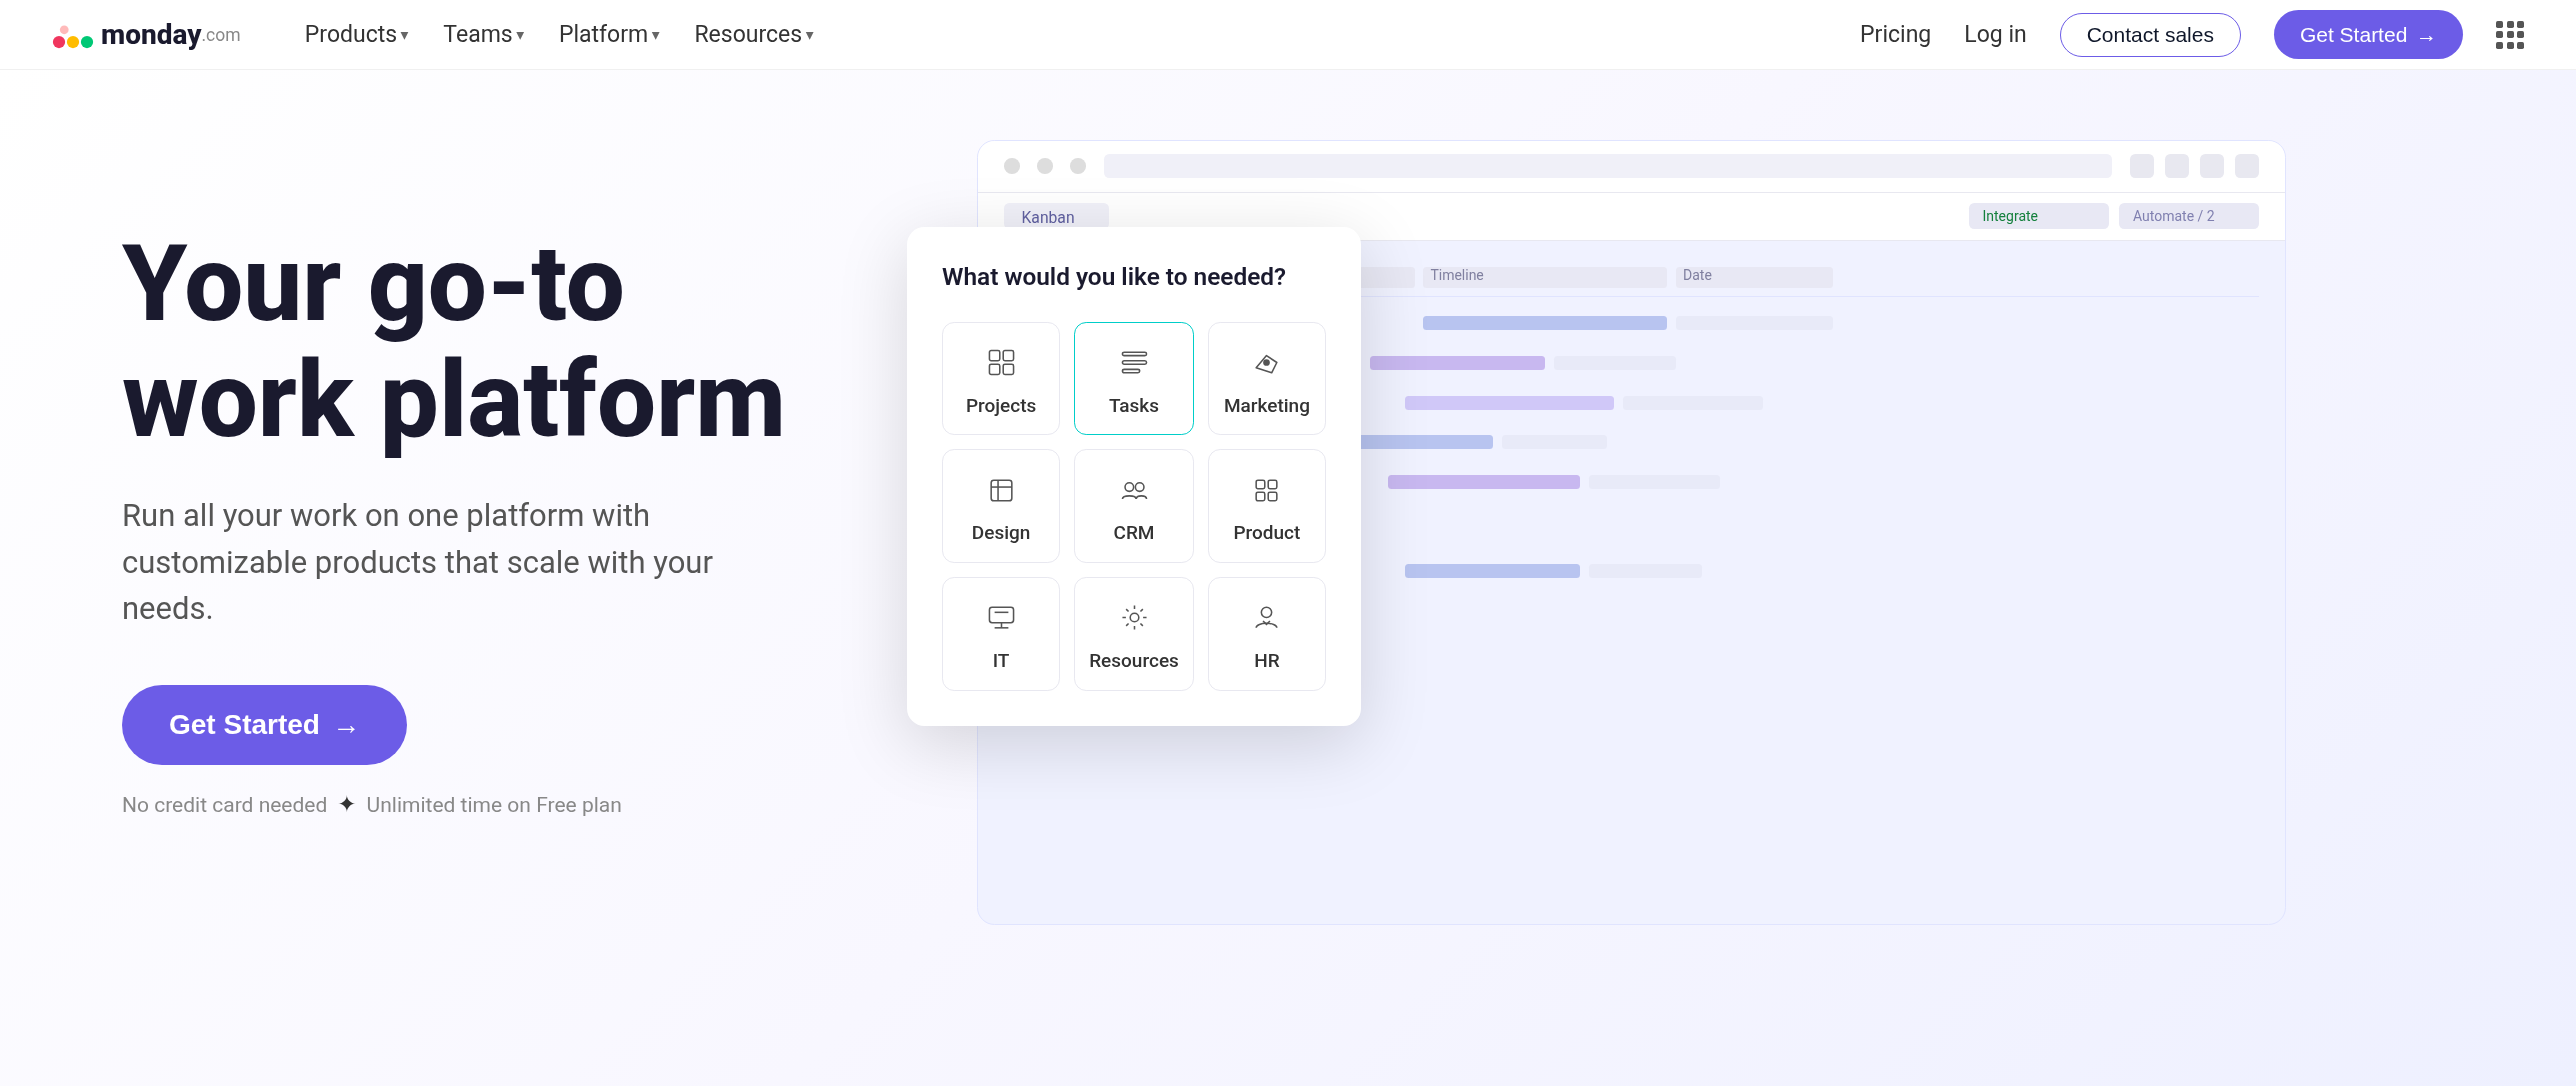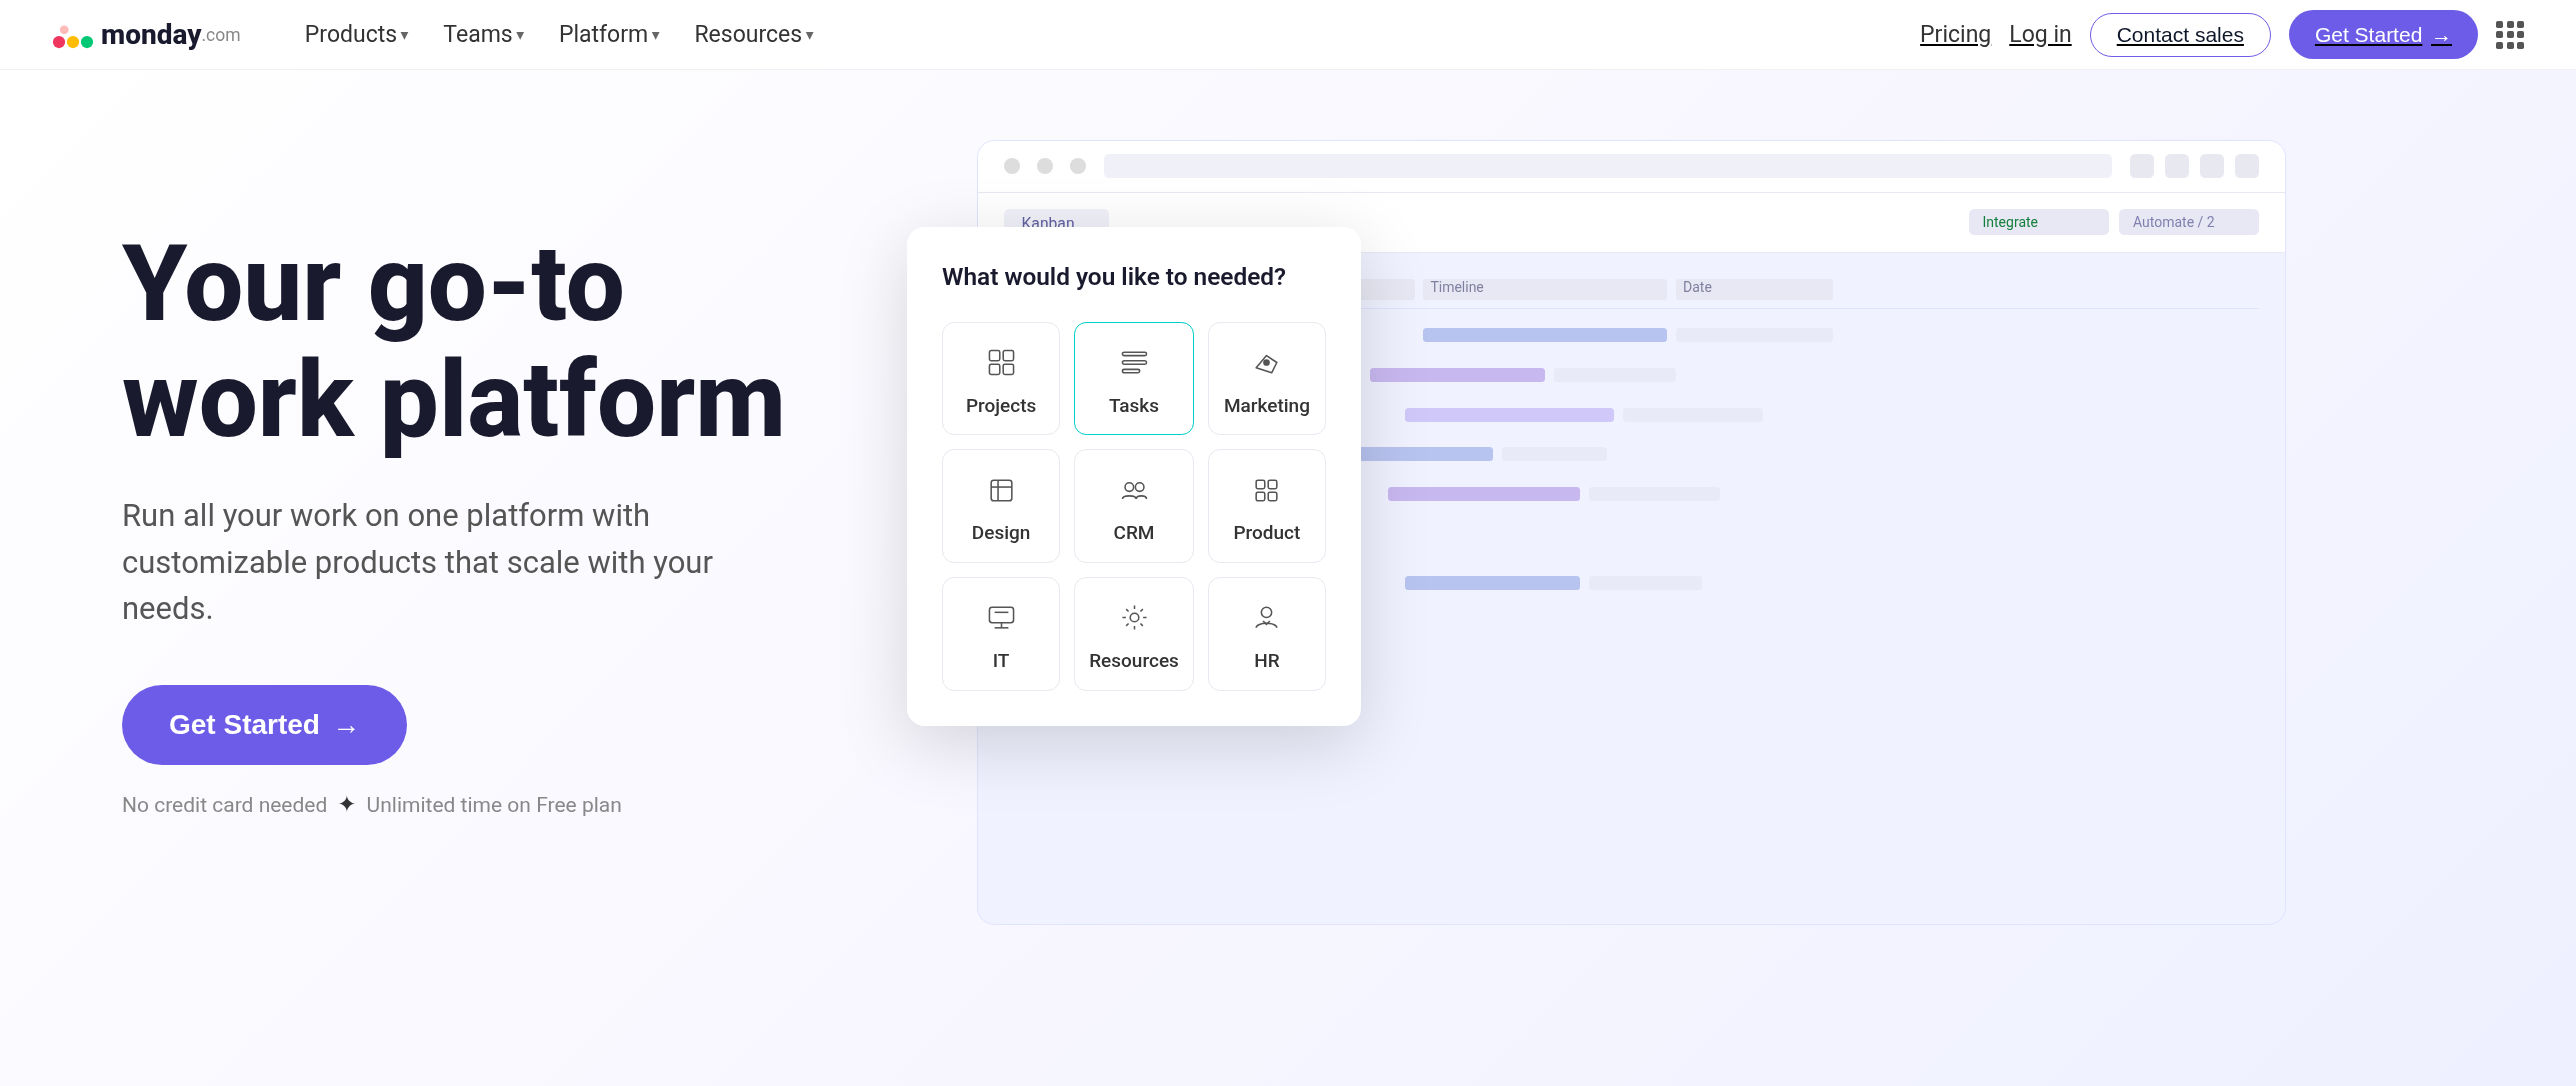--- a/index.html
+++ b/index.html
@@ -48,23 +48,22 @@
       border-radius: 7px;
       white-space: nowrap;
     }
     .chevron {
       font-size: 15.7px;
       color: #666;
     }
     .nav-right {
       display: flex;
       align-items: center;
-      gap: 18px;
+      gap: 33px;
       margin-left: auto;
-      text-decoration: underline;
     }
     .nav-pricing {
       font-size: 23px;
       color: #333;
       cursor: pointer;
     }
     .nav-login {
       font-size: 23px;
       color: #333;
       cursor: pointer;
@@ -201,21 +200,21 @@
     .dash-icons {
       display: flex;
       gap: 10.5px;
     }
     .dash-icon-sm {
       width: 24.4px; height: 24.4px;
       background: #e8e8f0;
       border-radius: 5.2px;
     }
     .dashboard-toolbar {
-      height: 60px;
+      height: 48px;
       background: #fff;
       border-bottom: 0.9px solid #e8e8f0;
       display: flex;
       align-items: center;
       padding: 0 26px;
       gap: 5px;
     }
     .toolbar-tab {
       padding: 5.2px 17.5px;
       background: #f0f0f8;

